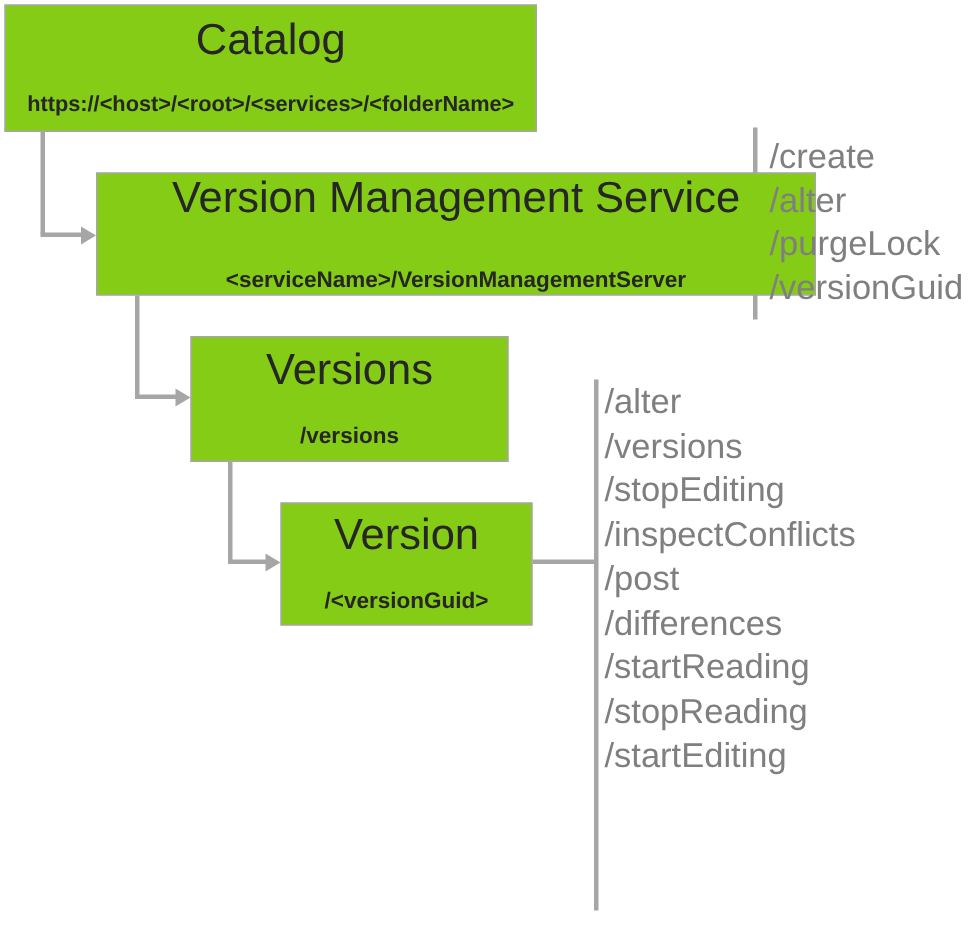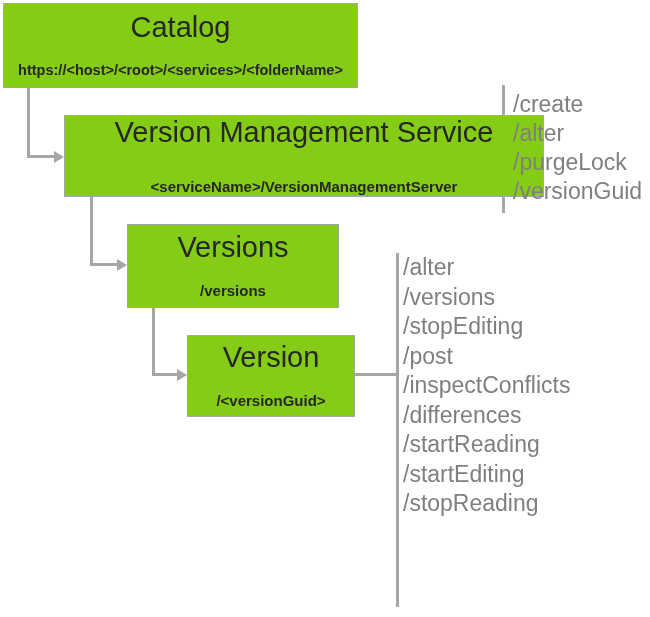--- a/index.html
+++ b/index.html
@@ -123,21 +123,21 @@
       <li class="op">/create</li>
       <li class="op">/alter</li>
       <li class="op">/purgeLock</li>
       <li class="op">/versionGuid</li>
     </ul>
 
   <ul class="ops" id="ops-version">
       <li class="op">/alter</li>
       <li class="op">/versions</li>
       <li class="op">/stopEditing</li>
+      <li class="op">/inspectConflicts</li>
       <li class="op">/post</li>
-      <li class="op">/inspectConflicts</li>
       <li class="op">/differences</li>
       <li class="op">/startReading</li>
+      <li class="op">/stopReading</li>
       <li class="op">/startEditing</li>
-      <li class="op">/stopReading</li>
     </ul>
 
 </div>
 
 </body></html>

